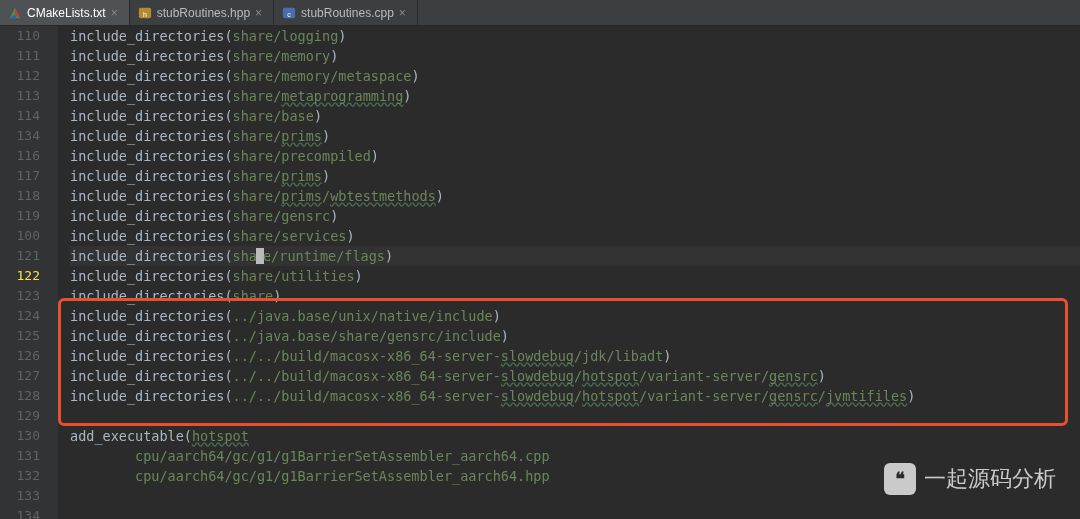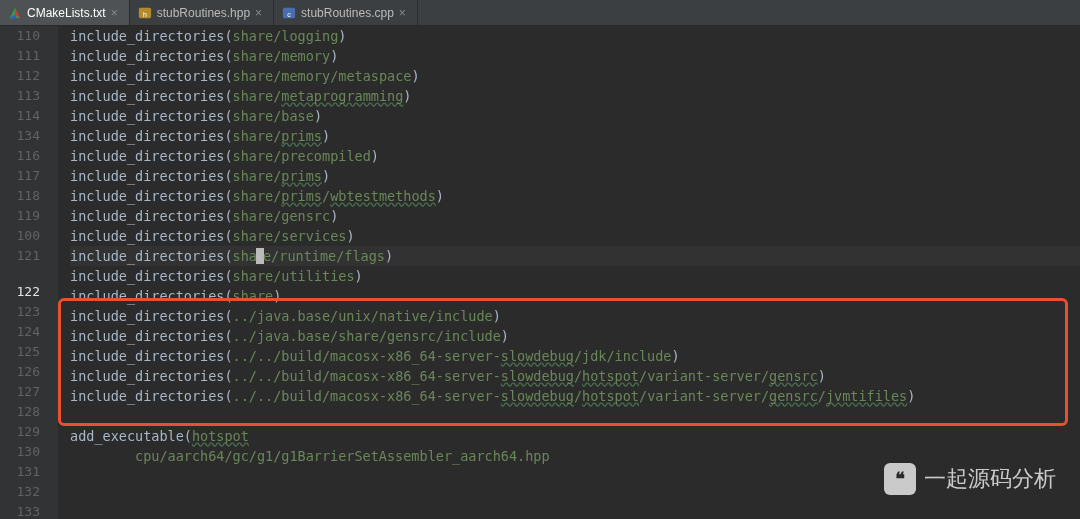--- a/index.html
+++ b/index.html
@@ -104,21 +104,21 @@
   .watermark .wm-icon {
     width: 32px; height: 32px;
     background: #eeeeee;
     border-radius: 6px;
     display: flex; align-items: center; justify-content: center;
     color: #2b2b2b;
     font-size: 18px;
     font-weight: bold;
   }
   .gutter-line { height: 20px; }
-  .gutter-line.current { color: #e5e5e5; margin-top: 16px; }
+  .gutter-line.current { color: #fde047; }
 </style>
 </head>
 <body>
 
 <div class="tabbar" id="tabbar">
     <div class="tab active">
       <span class="tab-icon"><svg viewBox="0 0 16 16">
           <polygon points="8,2 14,14 2,14" fill="#3b9b46"></polygon>
           <polygon points="8,2 14,14 8,10" fill="#d63434"></polygon>
           <polygon points="2,14 8,10 10,14" fill="#2b5bd6"></polygon>
@@ -182,25 +182,26 @@
       <div class="code-line"><span class="tok-func">include_directories</span><span class="tok-paren">(</span><span class="tok-arg" style="position:relative;z-index:1">share</span><span class="tok-arg">/</span><span class="tok-arg">precompiled</span><span class="tok-paren">)</span></div>
       <div class="code-line"><span class="tok-func">include_directories</span><span class="tok-paren">(</span><span class="tok-arg" style="position:relative;z-index:1">share</span><span class="tok-arg">/</span><span class="tok-wavy-g">prims</span><span class="tok-paren">)</span></div>
       <div class="code-line"><span class="tok-func">include_directories</span><span class="tok-paren">(</span><span class="tok-arg" style="position:relative;z-index:1">share</span><span class="tok-arg">/</span><span class="tok-wavy-g">prims</span><span class="tok-arg">/</span><span class="tok-wavy-g">wbtestmethods</span><span class="tok-paren">)</span></div>
       <div class="code-line"><span class="tok-func">include_directories</span><span class="tok-paren">(</span><span class="tok-arg" style="position:relative;z-index:1">share</span><span class="tok-arg">/</span><span class="tok-arg">gensrc</span><span class="tok-paren">)</span></div>
       <div class="code-line"><span class="tok-func">include_directories</span><span class="tok-paren">(</span><span class="tok-arg" style="position:relative;z-index:1">share</span><span class="tok-arg">/</span><span class="tok-arg">services</span><span class="tok-paren">)</span></div>
       <div class="code-line current"><span class="tok-func">include_directories</span><span class="tok-paren">(</span><span class="tok-arg" style="position:relative;z-index:1">sha</span><span class="cursor"></span><span class="tok-arg" style="position:relative;z-index:1">e</span><span class="tok-arg">/</span><span class="tok-arg">runtime/flags</span><span class="tok-paren">)</span></div>
       <div class="code-line"><span class="tok-func">include_directories</span><span class="tok-paren">(</span><span class="tok-arg" style="position:relative;z-index:1">share</span><span class="tok-arg">/</span><span class="tok-arg">utilities</span><span class="tok-paren">)</span></div>
       <div class="code-line"><span class="tok-func">include_directories</span><span class="tok-paren">(</span><span class="tok-arg" style="position:relative;z-index:1">share</span><span class="tok-paren">)</span></div>
       <div class="code-line"><span class="tok-func">include_directories</span><span class="tok-paren">(</span><span class="tok-arg">../java.base/unix/native/include</span><span class="tok-paren">)</span></div>
       <div class="code-line"><span class="tok-func">include_directories</span><span class="tok-paren">(</span><span class="tok-arg">../java.base/share/gensrc/include</span><span class="tok-paren">)</span></div>
-      <div class="code-line"><span class="tok-func">include_directories</span><span class="tok-paren">(</span><span class="tok-arg">../../build/macosx-x86_64-server-</span><span class="tok-wavy-g">slowdebug</span><span class="tok-arg">/jdk/include</span><span class="tok-paren">)</span></div>
+      <div class="code-line"><span class="tok-func">include_directories</span><span class="tok-paren">(</span><span class="tok-arg">../../build/macosx-x86_64-server-</span><span class="tok-wavy-g">slowdebug</span><span class="tok-arg">/jdk/libadt</span><span class="tok-paren">)</span></div>
       <div class="code-line"><span class="tok-func">include_directories</span><span class="tok-paren">(</span><span class="tok-arg">../../build/macosx-x86_64-server-</span><span class="tok-wavy-g">slowdebug</span><span class="tok-arg">/</span><span class="tok-wavy-g">hotspot</span><span class="tok-arg">/variant-server/</span><span class="tok-wavy-g">gensrc</span><span class="tok-paren">)</span></div>
       <div class="code-line"><span class="tok-func">include_directories</span><span class="tok-paren">(</span><span class="tok-arg">../../build/macosx-x86_64-server-</span><span class="tok-wavy-g">slowdebug</span><span class="tok-arg">/</span><span class="tok-wavy-g">hotspot</span><span class="tok-arg">/variant-server/</span><span class="tok-wavy-g">gensrc</span><span class="tok-arg">/</span><span class="tok-wavy-g">jvmtifiles</span><span class="tok-paren">)</span></div>
       <div class="code-line">&nbsp;</div>
       <div class="code-line"><span class="tok-func">add_executable</span><span class="tok-paren">(</span><span class="tok-wavy-g">hotspot</span></div>
+      <div class="code-line">        <span class="tok-arg">cpu/aarch64/gc/g1/g1BarrierSetAssembler_aarch64.cpp</span></div>
       <div class="code-line">        <span class="tok-arg">cpu/aarch64/gc/g1/g1BarrierSetAssembler_aarch64.hpp</span></div>
     </div>
 </div>
 
 <div class="red-box"></div>
 
 <div class="watermark">
   <span class="wm-icon">❝</span>
   <span>一起源码分析</span>
 </div>

